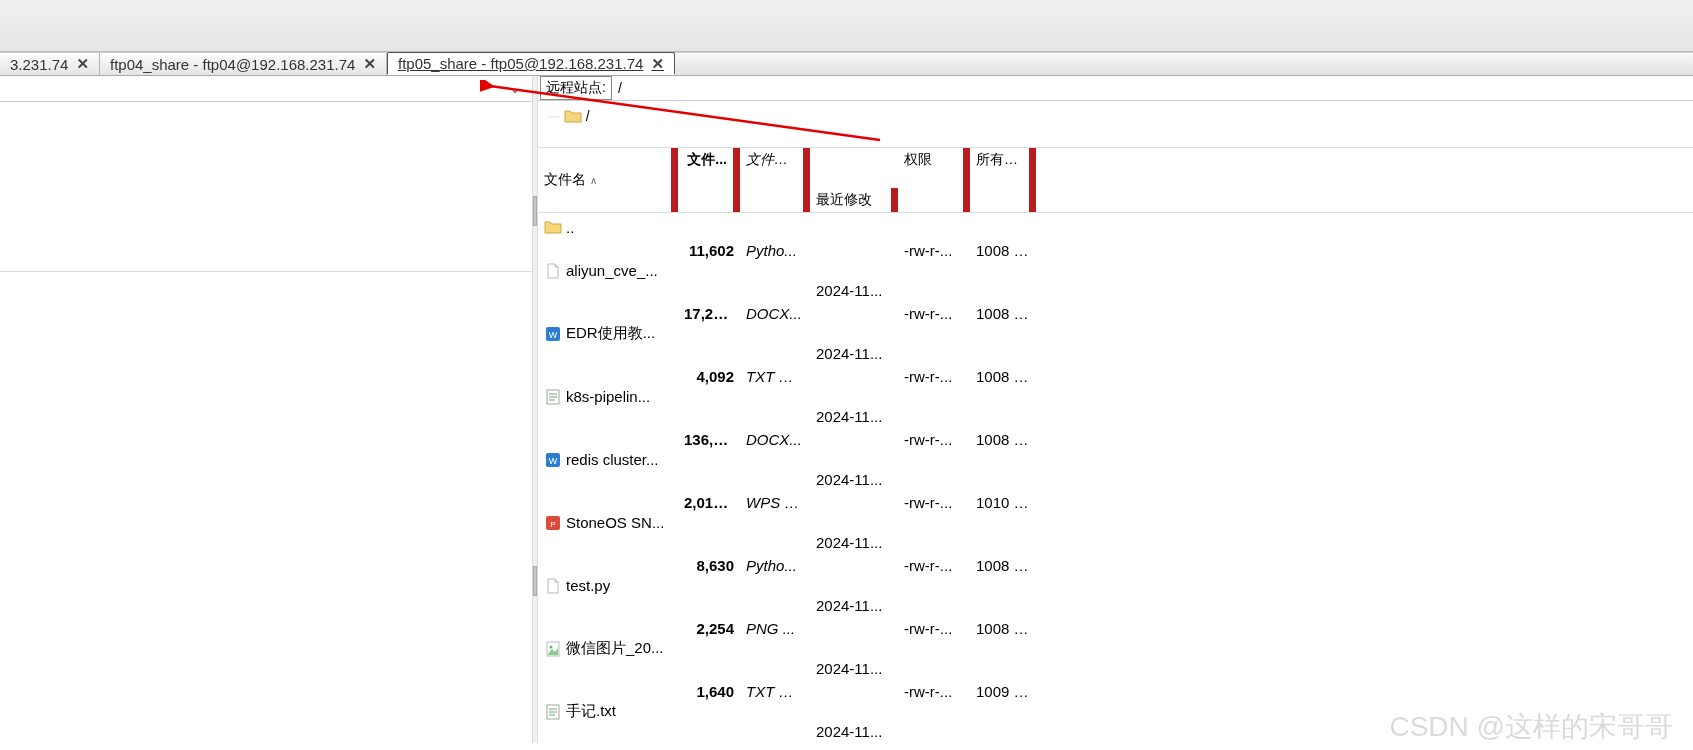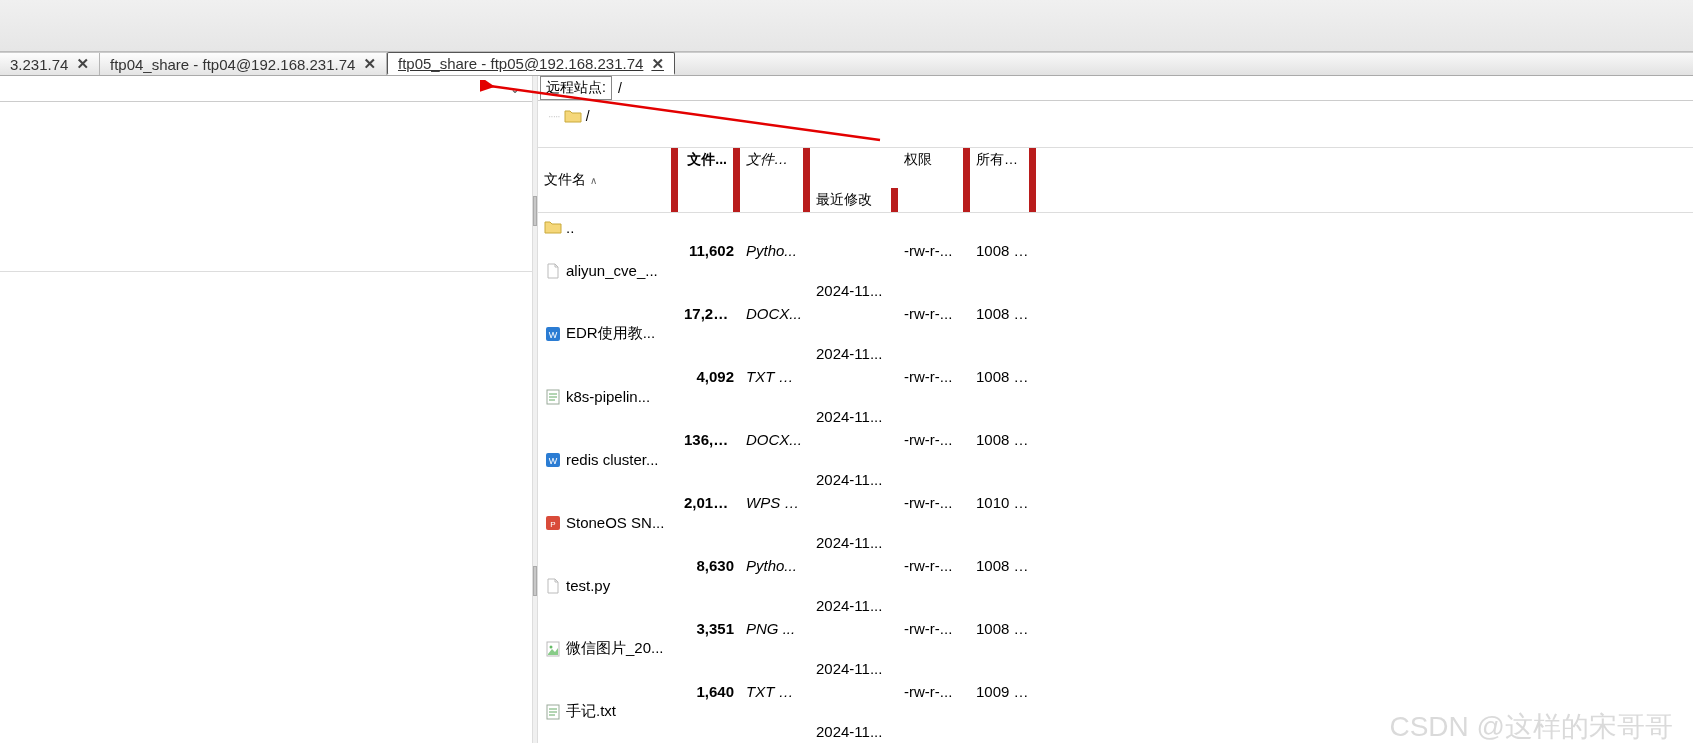--- a/index.html
+++ b/index.html
@@ -370,21 +370,21 @@
             <div class="col-name">
               <span class="ficon">
                 <svg width="18" height="18" viewBox="0 0 18 18">
                   <rect x="3" y="2" width="12" height="14" fill="#fff" stroke="#bbb"></rect>
                   <circle cx="7" cy="7" r="1.5" fill="#6b6"></circle>
                   <path d="M4 14 L8 9 L11 12 L14 8 L14 15 L4 15 Z" fill="#8c8"></path>
                 </svg>
               </span>
               <span>微信图片_20...</span>
             </div>
-            <div class="col-size">3,351</div>
+            <div class="col-size">2,254</div>
             <div class="col-type">PNG ...</div>
             <div class="col-date">2024-11...</div>
             <div class="col-perm">-rw-r-...</div>
             <div class="col-owner">1008 1...</div>
           </div>
           <div class="file-row">
             <div class="col-name">
               <span class="ficon">
                 <svg width="18" height="18" viewBox="0 0 18 18">
                   <rect x="3" y="2" width="12" height="14" fill="#fff" stroke="#9a9"></rect>

